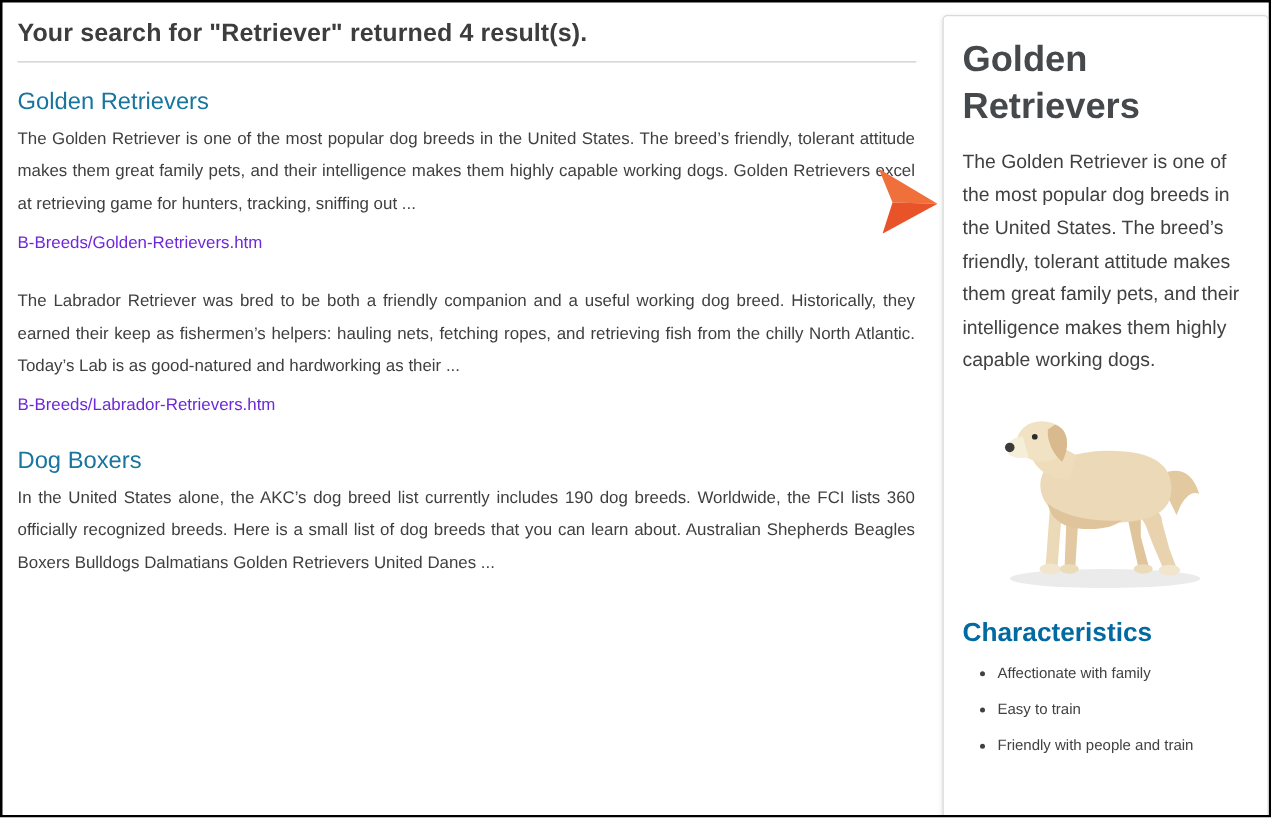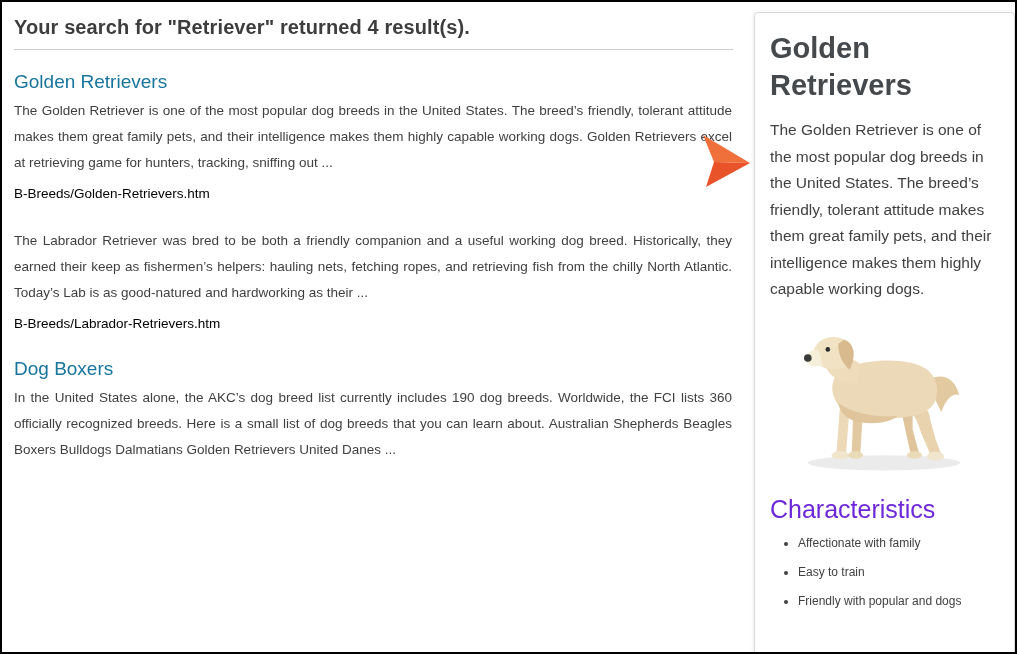--- a/index.html
+++ b/index.html
@@ -54,21 +54,21 @@
     font-size: 13.5px;
     line-height: 26px;
     color: #3f3f3f;
     text-align: justify;
     margin: 0 0 5px 0;
     width: 718px;
   }
   .result-url {
     font-size: 13.5px;
     line-height: 26px;
-    color: #000000;
+    color: #6d28d9;
     text-decoration: none;
     display: inline-block;
     cursor: pointer;
   }
   .hl { font-weight: 400; }
 
   
   .pointer-arrow {
     position: absolute;
     left: 698px;
@@ -103,23 +103,23 @@
     line-height: 26.5px;
     color: #414141;
     margin: 0 0 12px 0;
   }
   .dog-figure {
     margin: 14px auto 4px auto;
     width: 208px;
     height: 162px;
   }
   .characteristics-heading {
-    font-size: 25px;
-    font-weight: 400;
-    color: #6d28d9;
+    font-size: 21px;
+    font-weight: 700;
+    color: #0369a1;
     margin: 16px 0 8px 0;
   }
   .characteristics-list {
     margin: 6px 0 0 0;
     padding-left: 28px;
     color: #414141;
   }
   .characteristics-list li {
     font-size: 12px;
     line-height: 23px;
@@ -198,17 +198,17 @@
         <ellipse cx="74" cy="145" rx="8" ry="4" fill="#eadbb9"></ellipse>
         <ellipse cx="136" cy="145" rx="8" ry="4" fill="#eadbb9"></ellipse>
         <ellipse cx="158" cy="146" rx="9" ry="4.5" fill="#f1e6cd"></ellipse>
       </svg>
     </div>
 
     <h2 class="characteristics-heading">Characteristics</h2>
     <ul class="characteristics-list">
       <li>Affectionate with family</li>
       <li>Easy to train</li>
-      <li>Friendly with popular and dogs</li>
+      <li>Friendly with people and train</li>
     </ul>
   </div>
 
 </div>
 
 </body></html>

